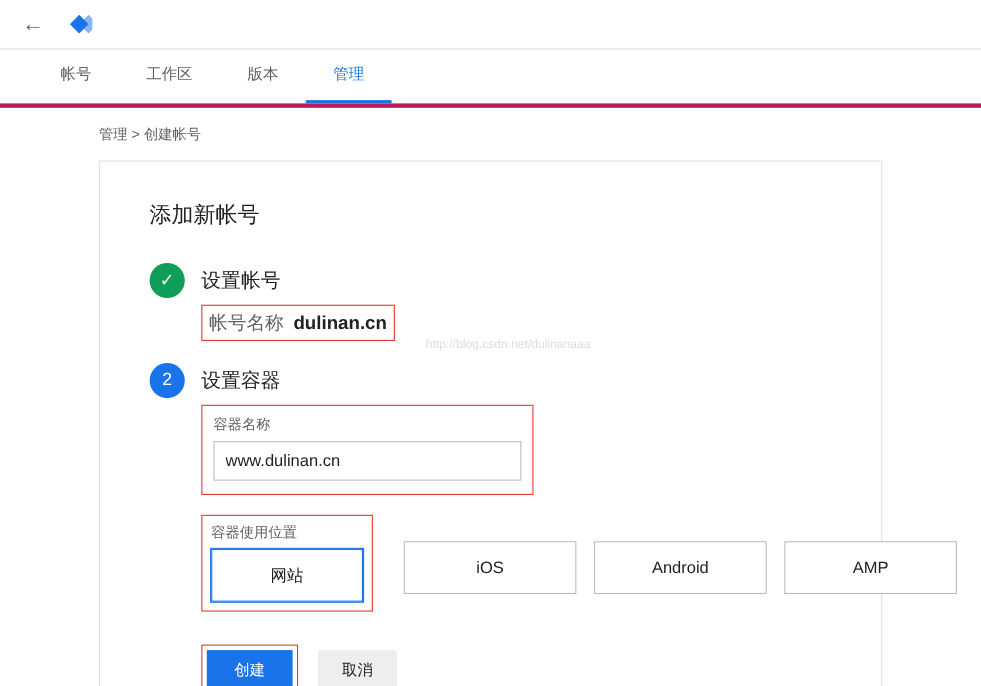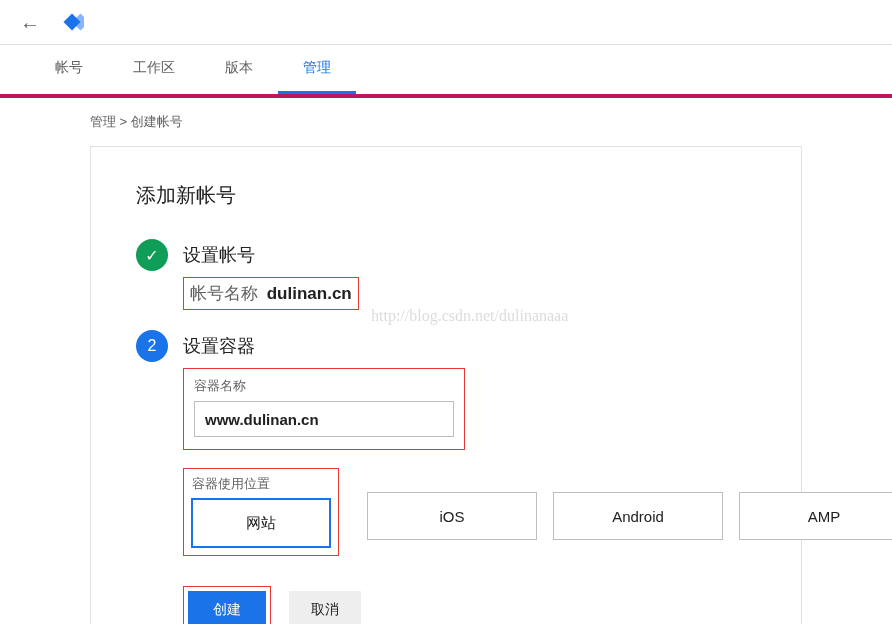--- a/index.html
+++ b/index.html
@@ -24,35 +24,35 @@
     .step-icon.done { background: #0f9d58; }
     .step-icon.active { background: #1a73e8; }
     .step-content { flex: 1; }
     .step-title { font-size: 18px; color: #212121; padding-top: 4px; margin-bottom: 10px; }
     
     .hl-box { border: 1px solid #e53935; padding: 4px 6px; display: inline-block; }
     .account-summary { font-size: 17px; color: #616161; }
     .account-summary .val { color: #212121; font-weight: bold; margin-left: 4px; }
     .field-wrap { border: 1px solid #e53935; padding: 8px 10px 12px; display: inline-block; margin-bottom: 18px; }
     .field-label { font-size: 13px; color: #616161; margin-bottom: 6px; }
-    .text-input { width: 260px; height: 36px; border: 1px solid #bdbdbd; padding: 0 10px; font-size: 15px; color: #212121; font-weight: bold; }
+    .text-input { width: 280px; height: 36px; border: 1px solid #bdbdbd; padding: 0 10px; font-size: 15px; color: #212121; }
     
     .usage-wrap { display: inline-block; vertical-align: top; border: 1px solid #e53935; padding: 6px 8px 8px; margin-right: 12px; }
     .usage-label { font-size: 13px; color: #616161; margin-bottom: 6px; }
     .option-row { display: flex; gap: 16px; align-items: flex-start; }
     .option-btn { width: 138px; height: 48px; border: 1px solid #bdbdbd; background: #fff; font-size: 15px; color: #212121; cursor: pointer; display: flex; align-items: center; justify-content: center; }
     .option-btn.selected { border: 1px solid #1a73e8; outline: 1px solid #1a73e8; }
-    .option-extra { width: 170px; height: 48px; border: 1px solid #bdbdbd; background: #fff; font-size: 15px; color: #212121; cursor: pointer; display: flex; align-items: center; justify-content: center; }
+    .option-extra { width: 157px; height: 48px; border: 1px solid #bdbdbd; background: #fff; font-size: 15px; color: #212121; cursor: pointer; display: flex; align-items: center; justify-content: center; }
     
     .actions { margin-top: 30px; display: flex; align-items: center; gap: 18px; }
     .primary-wrap { border: 1px solid #e53935; padding: 4px; display: inline-block; }
     .btn-primary { background: #1a73e8; color: #fff; border: none; padding: 10px 25px; font-size: 14px; cursor: pointer; }
     .btn-secondary { background: #eeeeee; color: #212121; border: none; padding: 10px 22px; font-size: 14px; cursor: pointer; }
     
-    .watermark { position: absolute; top: 160px; left: 280px; font-size: 16px; color: rgba(0,0,0,0.15); pointer-events: none; font-family: Liberation Serif, serif; }
+    .watermark { position: absolute; top: 160px; left: 296px; font-size: 11px; color: rgba(0,0,0,0.15); pointer-events: none; font-family: Liberation Sans, sans-serif; }
   </style>
 </head>
 <body>
 
 <div class="header">
   <span class="back-arrow">←</span>
   <svg class="logo-icon" viewBox="0 0 24 24">
     <rect x="12" y="0" width="12" height="12" transform="rotate(45 12 12)" fill="#8ab4f8"></rect>
     <rect x="6" y="6" width="12" height="12" transform="rotate(45 12 12)" fill="#1a73e8"></rect>
   </svg>

